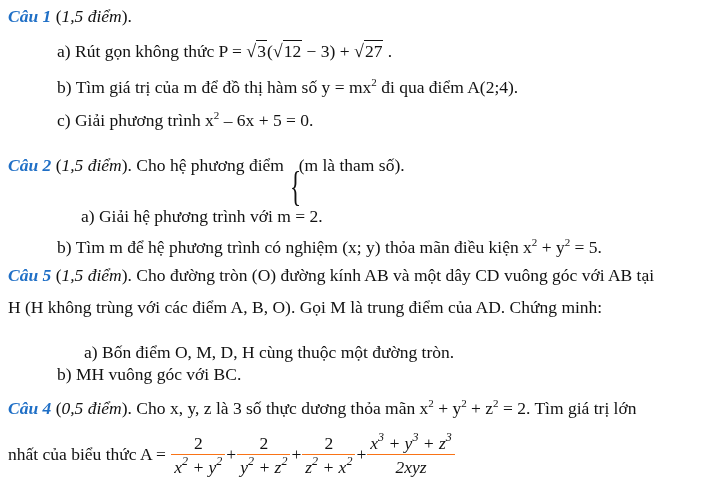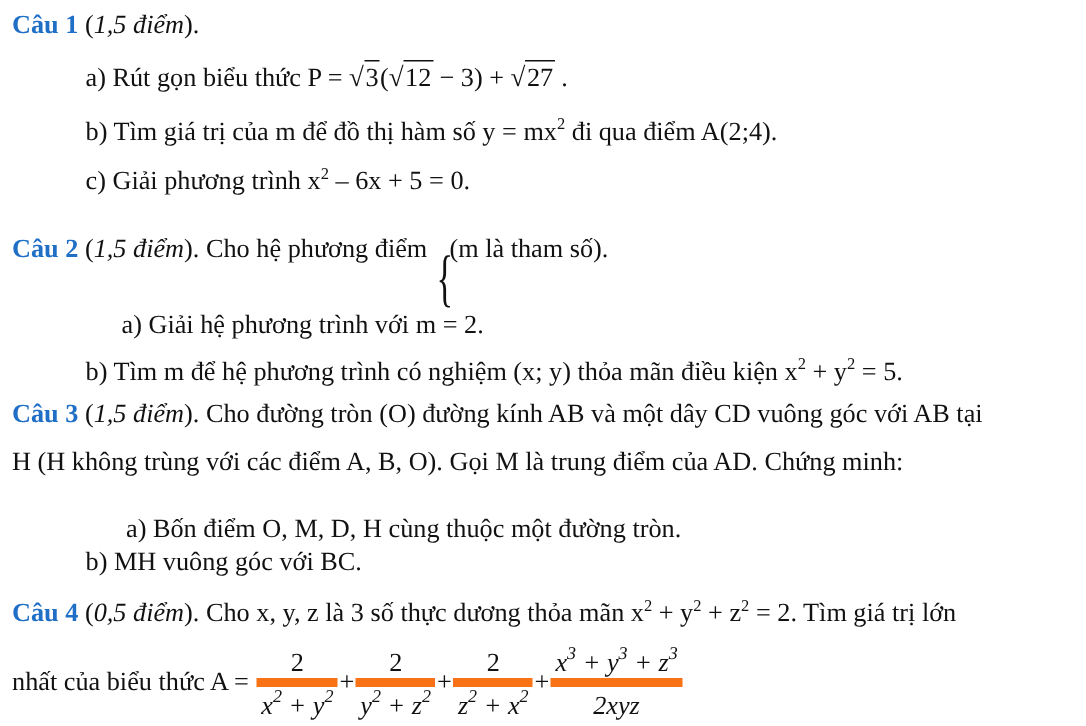--- a/index.html
+++ b/index.html
@@ -1,48 +1,48 @@
 <!DOCTYPE html>
 <html><head>
   <meta charset="utf-8">
   <style>
     html, body { margin: 0; padding: 0; background: #ffffff; }
     body {
       width: 724px; height: 484px; overflow: hidden; position: relative;
       font-family: "Liberation Serif", serif; font-size: 17.5px; color: #111;
     }
     .line { position: absolute; white-space: nowrap; line-height: 20px; }
-    .h { color: #1f6fc6; font-weight: bold; }
+    .h { color: #1f6fc6; font-weight: bold; font-style: italic; }
     .it { font-style: italic; }
     .ind { left: 57px; }
     .left { left: 8px; }
     sup { font-size: 11px; vertical-align: 7px; line-height: 0; }
     .sqrt { display: inline-block; position: relative; }
     .sqrt .rad { font-size: 18px; }
     .sqrt .under { border-top: 1.2px solid #111; padding: 0 1px; }
     .system { display: inline-block; vertical-align: middle; position: relative; margin: 0 4px 0 2px; }
     .brace { position: absolute; left: 0; top: -2px; font-size: 42px; line-height: 42px; font-weight: 100; transform: scaleX(0.55); transform-origin: left; }
     .eqs { display: inline-block; padding-left: 10px; font-style: italic; line-height: 20px; }
     .eqs div { white-space: nowrap; }
     .frac { display: inline-block; vertical-align: middle; text-align: center; margin: 0 1px; }
     .frac .num { display: block; padding: 0 3px; line-height: 22px; }
-    .frac .den { display: block; border-top: 6px solid #f97316; padding: 0 3px; line-height: 24px; font-style: italic; }
+    .frac .den { display: block; border-top: 1px solid #f97316; padding: 0 3px; line-height: 24px; font-style: italic; }
     .frac .num.italic { font-style: italic; text-align: right; }
     .frac sup { font-size: 12px; vertical-align: 8px; }
   </style>
 </head>
 <body>
 
 <div class="line left" style="top:6px;">
   <span class="h">Câu 1</span>
   (<span class="it">1,5 điểm</span><span>).</span>
 </div>
 
 <div class="line ind" style="top:41px;">
-  <span>a) Rút gọn biểu thức P = </span><span class="sqrt"><span class="rad">√</span><span class="under">3</span></span>(<span class="sqrt"><span class="rad">√</span><span class="under">12</span></span><span> − 3)</span><span> + </span><span class="sqrt"><span class="rad">√</span><span class="under">27</span></span><span> .</span>
+  <span>a) Rút gọn không thức P = </span><span class="sqrt"><span class="rad">√</span><span class="under">3</span></span>(<span class="sqrt"><span class="rad">√</span><span class="under">12</span></span><span> − 3)</span><span> + </span><span class="sqrt"><span class="rad">√</span><span class="under">27</span></span><span> .</span>
 </div>
 
 <div class="line ind" style="top:77px;">
   <span>b) Tìm giá trị của m để đồ thị hàm số y = mx</span><sup>2</sup><span> đi qua điểm A(2;4).</span>
 </div>
 
 <div class="line ind" style="top:110px;">
   <span>c) Giải phương trình x</span><sup>2</sup><span> – 6x + 5 = 0.</span>
 </div>
 
@@ -53,21 +53,21 @@
 
 <div class="line ind" style="top:206px;margin-left:24px;">
   <span>a) Giải hệ phương trình với m = 2.</span>
 </div>
 
 <div class="line ind" style="top:237px;">
   <span>b) Tìm m để hệ phương trình có nghiệm (x; y) thỏa mãn điều kiện x</span><sup>2</sup><span> + y</span><sup>2</sup><span> = 5.</span>
 </div>
 
 <div class="line left" style="top:265px;">
-  <span class="h">Câu 3</span>
+  <span class="h">Câu 5</span>
   (<span class="it">1,5 điểm</span><span>). Cho đường tròn (O) đường kính AB và một dây CD vuông góc với AB tại</span>
 </div>
 
 <div class="line left" style="top:297px;">
   <span>H (H không trùng với các điểm A, B, O). Gọi M là trung điểm của AD. Chứng minh:</span>
 </div>
 
 <div class="line ind" style="top:342px;margin-left:27px;">
   <span>a) Bốn điểm O, M, D, H cùng thuộc một đường tròn.</span>
 </div>

